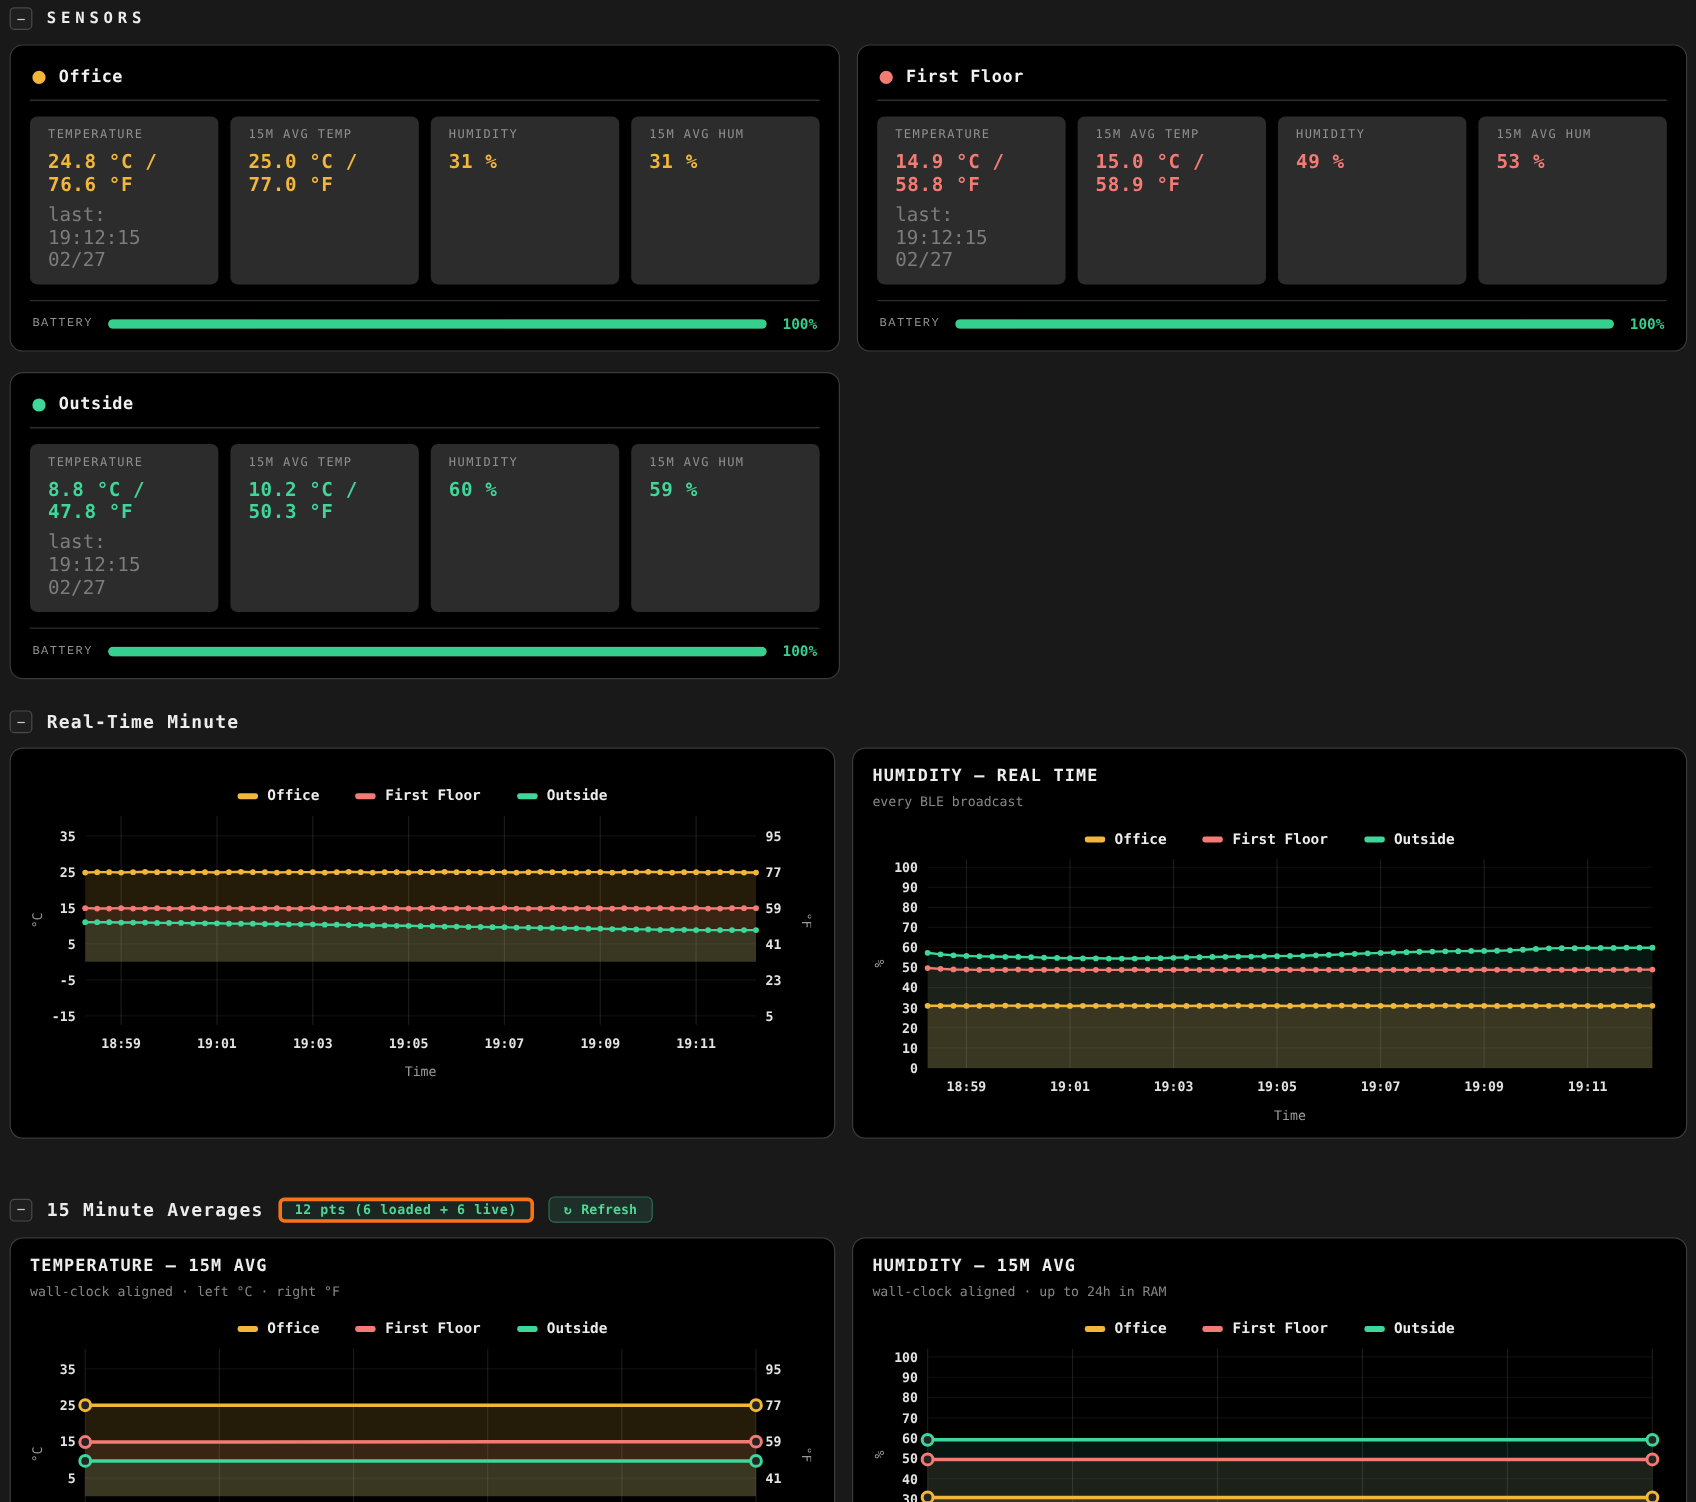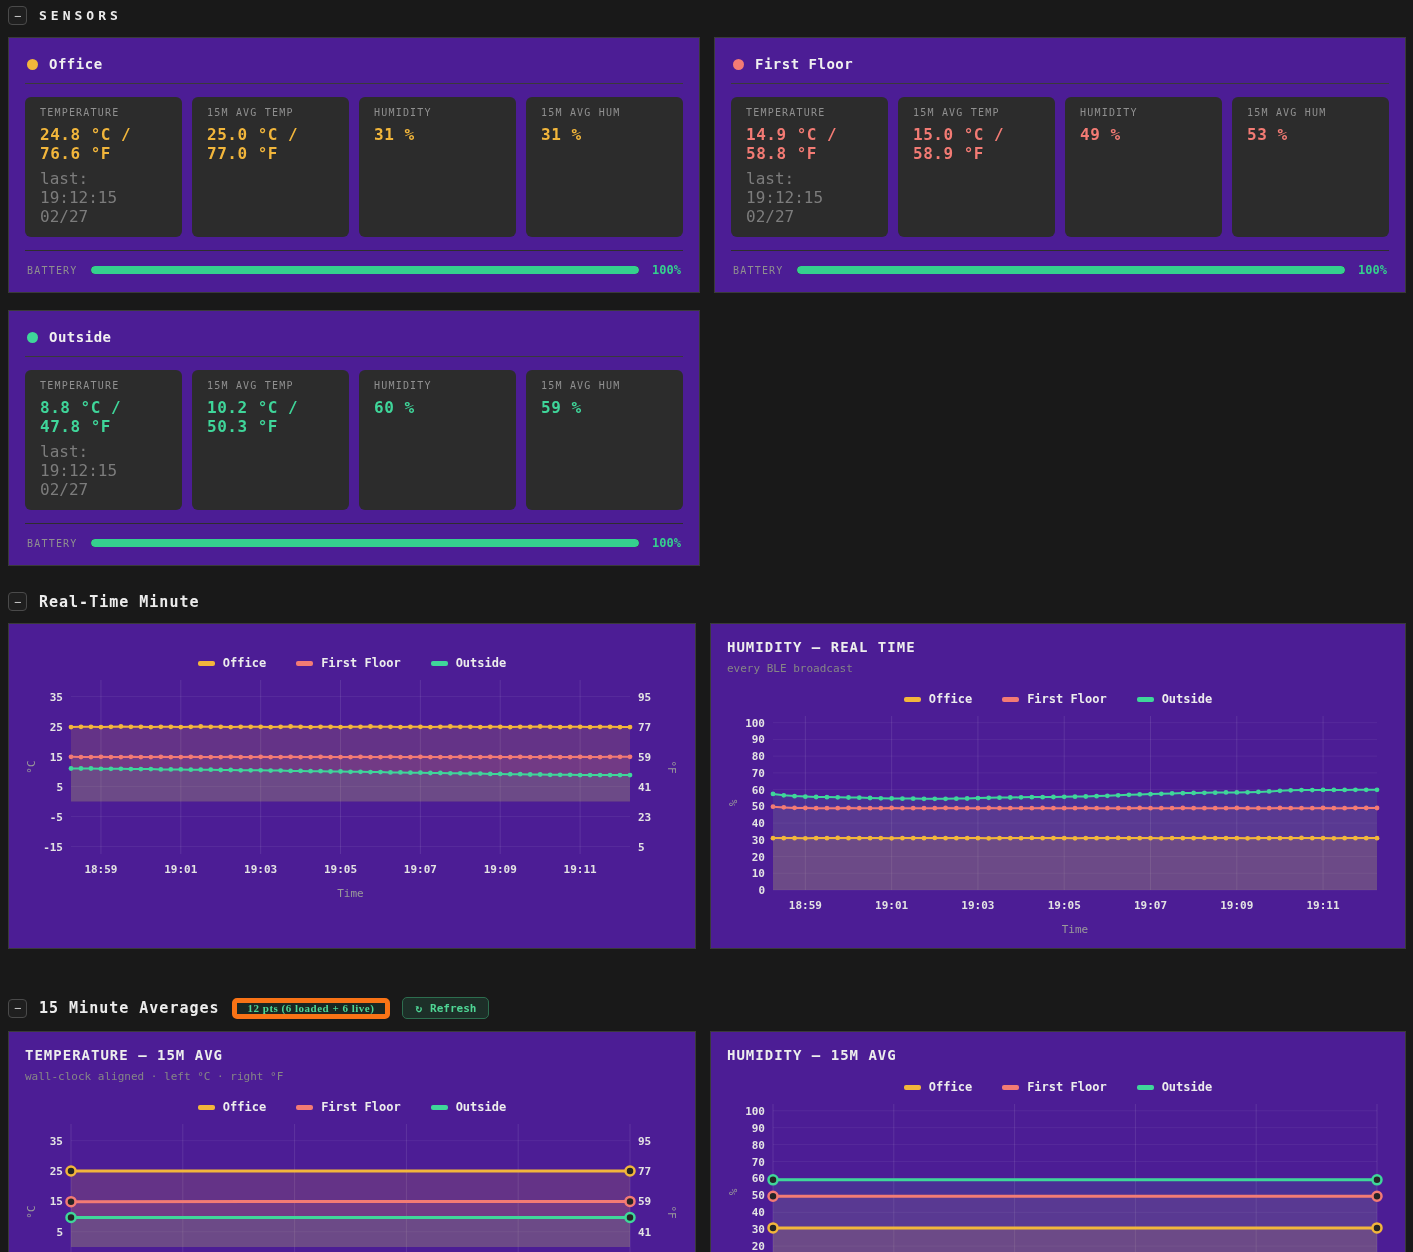--- a/index.html
+++ b/index.html
@@ -17,51 +17,51 @@
   .collapse-btn {
     width: 19px; height: 19px; flex: 0 0 auto;
     background: #1f1f1f; border: 1px solid #4a4a4a; border-radius: 4px;
     color: #c9c9c9; font-family: inherit; font-size: 12px; line-height: 1;
     display: flex; align-items: center; justify-content: center; cursor: pointer;
   }
   .sec-title { font-size: 13px; font-weight: 700; color: #ececec; letter-spacing: 4px; }
   .sec-title.mid { font-size: 15px; letter-spacing: 1px; }
   .badge {
     display: inline-flex; align-items: center; height: 21px; padding: 0 11px;
-    border: 5px solid #f97316; border-radius: 5px; background: rgba(63,214,154,0.07);
-    color: #4fd695; font-size: 11px; font-weight: 700; letter-spacing: .5px; font-family: Liberation Serif, serif;
+    border: 3px solid #f97316; border-radius: 5px; background: rgba(63,214,154,0.07);
+    color: #4fd695; font-size: 11px; font-weight: 700; letter-spacing: .5px;
   }
   .refresh-btn {
     display: inline-flex; align-items: center; gap: 8px; height: 22px; padding: 0 12px;
     border: 1px solid #2d6e4f; border-radius: 5px; background: rgba(63,214,154,0.12);
     color: #4fd695; font-family: inherit; font-size: 11px; font-weight: 700; cursor: pointer;
   }
   
   .grid2 { display: grid; grid-template-columns: 1fr 1fr; gap: 17px 14px; }
   .card {
-    background: #4c1d95; border: 1px solid #3a3a3a; border-radius: 0;
+    background: #000000; border: 1px solid #3a3a3a; border-radius: 11px;
     padding: 13px 16px 15px 16px;
   }
   
   .sensor-head {
     display: flex; align-items: center; gap: 11px;
     padding: 5px 2px 11px 2px; border-bottom: 1px solid #3a3a3a; margin-bottom: 13px;
   }
   .dot { width: 11px; height: 11px; border-radius: 50%; display: inline-block; }
   .sensor-name { font-size: 14px; font-weight: 700; color: #f0f0f0; letter-spacing: .5px; }
   .stat-grid { display: grid; grid-template-columns: 1fr 1fr 1fr 1fr; gap: 10px; }
   .stat { background: #2c2c2c; border-radius: 6px; padding: 10px 15px 11px 15px; }
   .stat-label { font-size: 10px; color: #8f8f8f; letter-spacing: 1.2px; margin-bottom: 7px; }
   .stat-value { font-size: 16px; font-weight: 700; letter-spacing: .5px; }
   .stat-last { font-size: 16px; color: #7c7c7c; margin-top: 6px; }
   .battery-row {
     display: flex; align-items: center; gap: 13px;
     margin-top: 13px; padding: 12px 2px 0 2px; border-top: 1px solid #2e2e2e;
   }
-  .battery-label { font-size: 10px; color: #8f8f8f; letter-spacing: 1.2px; flex: 0 0 auto; }
+  .battery-label { font-size: 10px; color: #8f8f8f; letter-spacing: 1.2px; flex: 0 0 auto; font-family: Liberation Mono, monospace; }
   .battery-track { flex: 1 1 auto; height: 8px; border-radius: 5px; background: #333; overflow: hidden; }
   .battery-fill { height: 100%; border-radius: 5px; background: #35d08e; }
   .battery-pct { font-size: 12px; font-weight: 700; color: #35d08e; flex: 0 0 auto; }
   .c-yellow { color: #f2b63b; } .c-red { color: #f37b74; } .c-green { color: #3fd69a; }
   .bg-yellow { background: #f2b63b; } .bg-red { background: #f37b74; } .bg-green { background: #3fd69a; }
   
   .sec-realtime { margin-top: 26px; }
   .sec-averages { margin-top: 48px; }
   .chart-card { padding: 15px 16px 8px 16px; }
   .chart-title { font-size: 14px; font-weight: 700; letter-spacing: 1px; color: #ededed; }
@@ -733,20 +733,21 @@
           <text x="381.4" y="203" text-anchor="middle">19:06</text>
           <text x="493.20000000000005" y="203" text-anchor="middle">19:08</text>
           <text x="605" y="203" text-anchor="middle">19:10</text>
           <text x="10" y="96" text-anchor="middle" class="dim" transform="rotate(-90 10 96)">°C</text>
           <text x="643" y="96" text-anchor="middle" class="dim" transform="rotate(90 643 96)">°F</text>
           <text x="325.5" y="227" text-anchor="middle" class="dim">Time</text>
         </svg>
     </article>
     <article class="card chart-card">
       <h3 class="chart-title">HUMIDITY — 15M AVG</h3>
+      <p class="chart-sub">wall-clock aligned · up to 24h in RAM</p>
       <div class="legend">
           <span class="legend-item">
             <span class="swatch" style="background: rgb(242, 182, 59);"></span>
             <span>Office</span>
           </span>
           <span class="legend-item">
             <span class="swatch" style="background: rgb(243, 123, 116);"></span>
             <span>First Floor</span>
           </span>
           <span class="legend-item">

